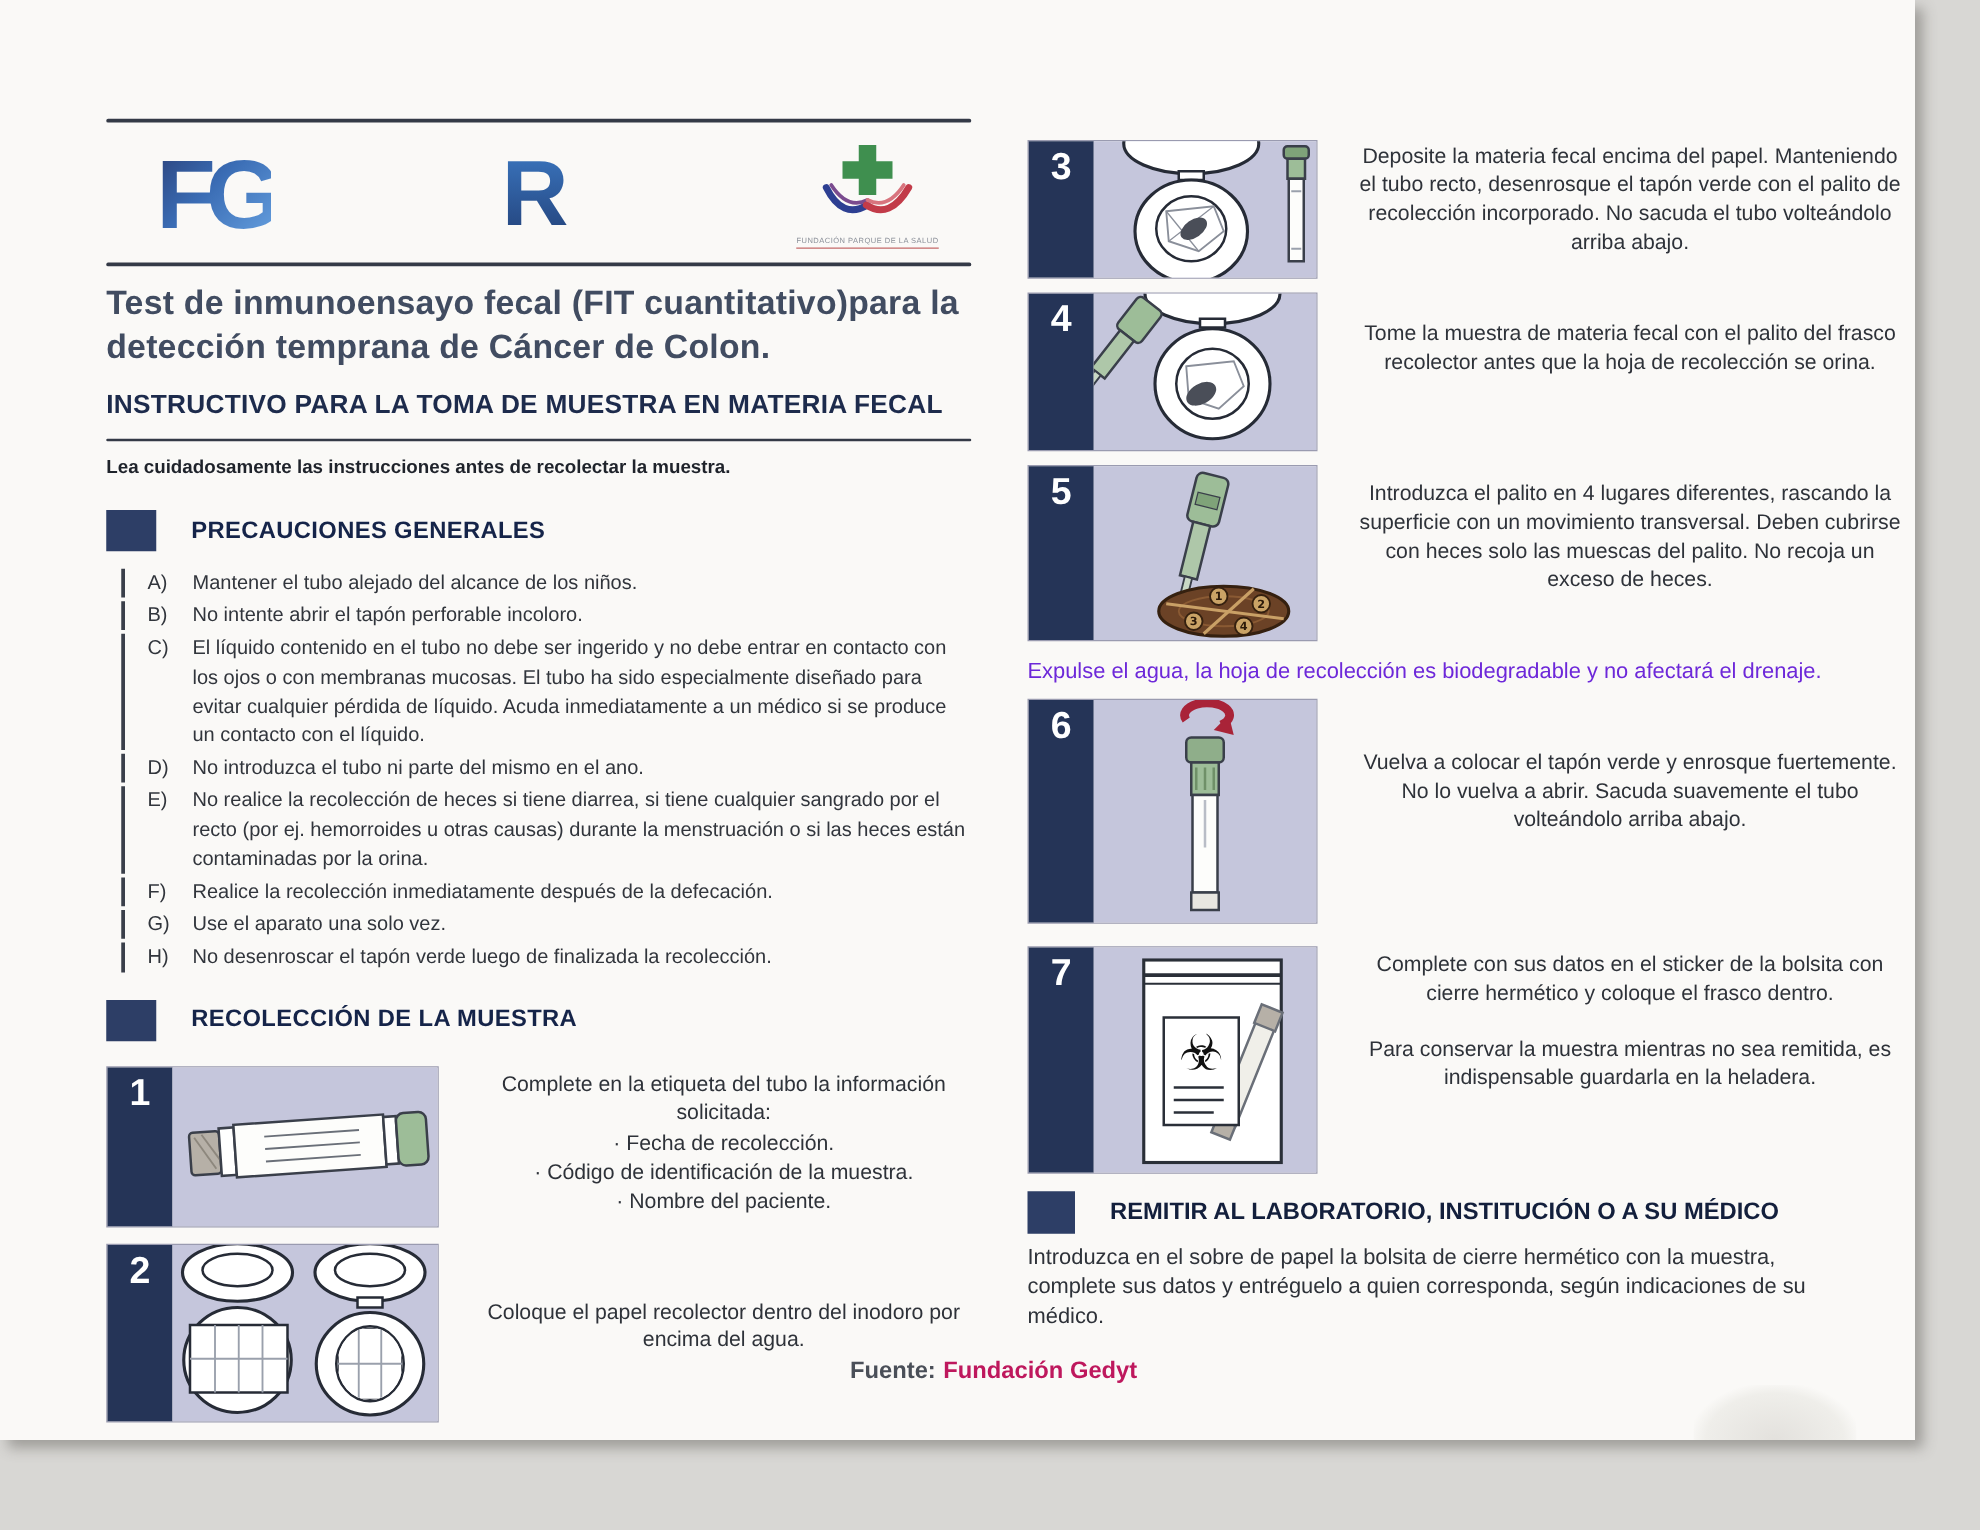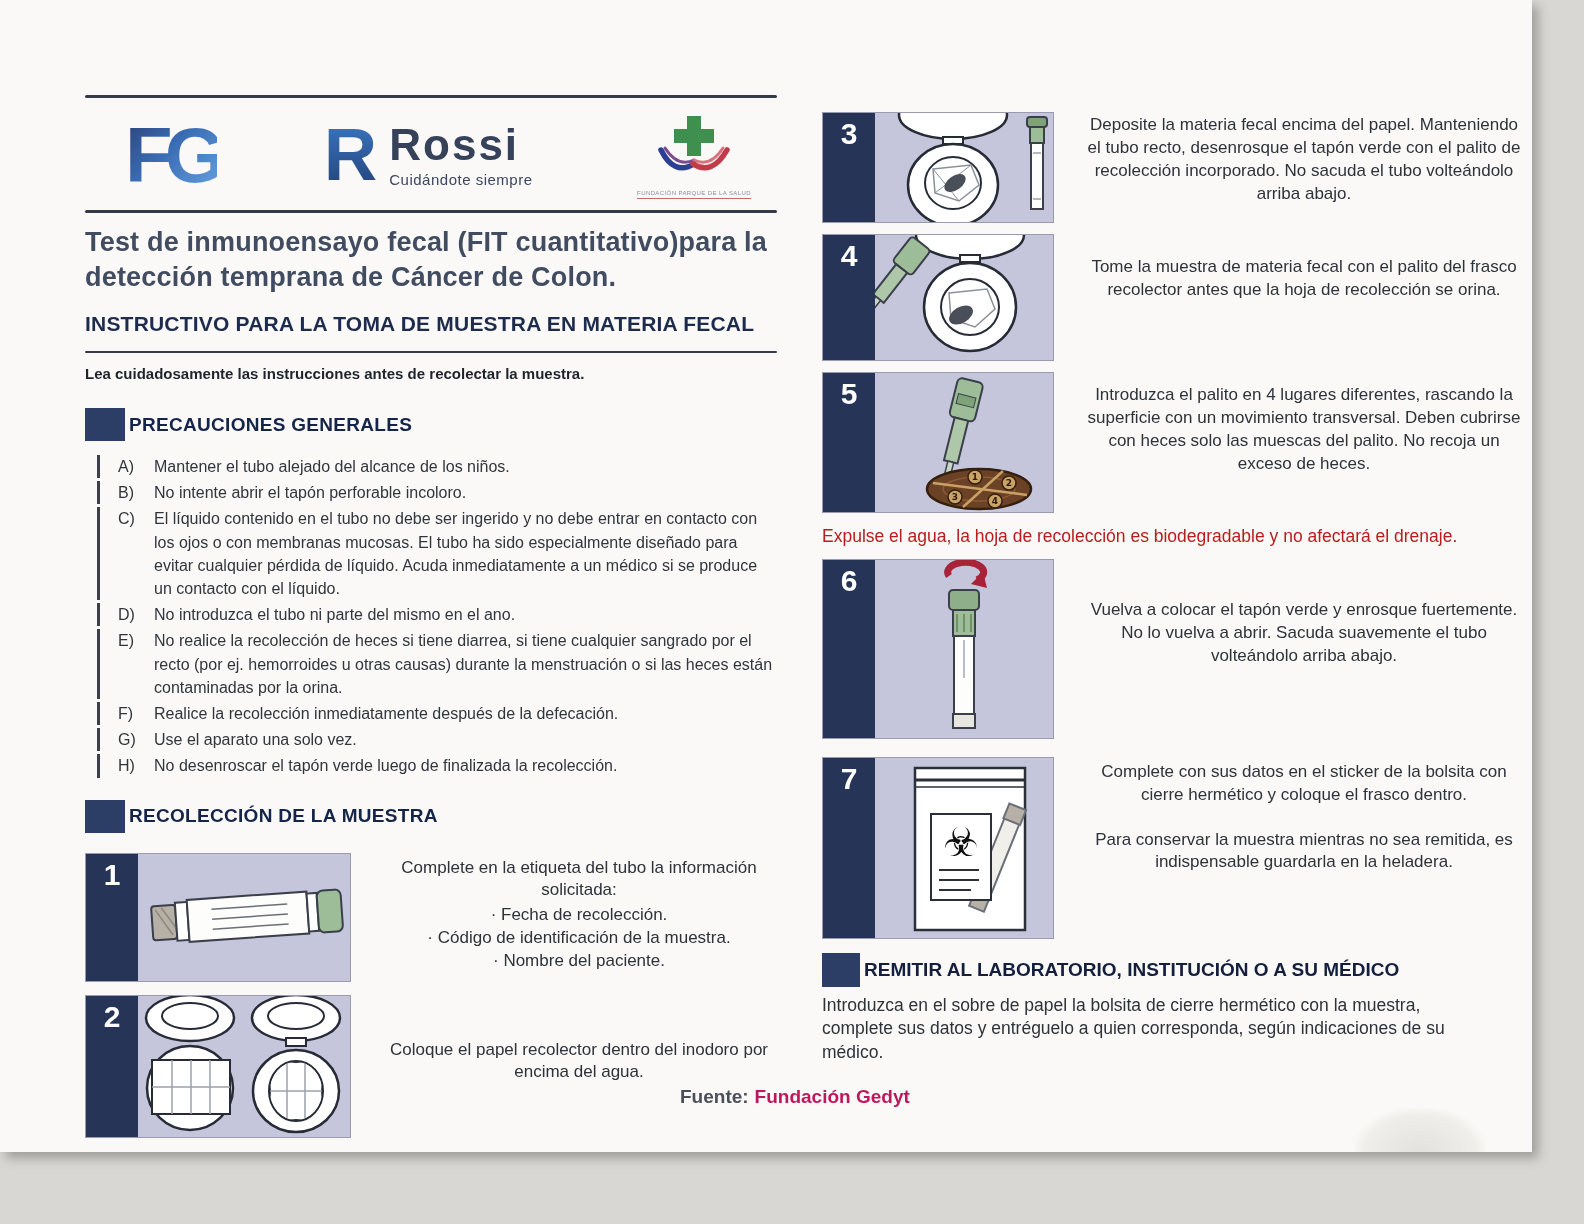--- a/index.html
+++ b/index.html
@@ -41,21 +41,21 @@
   .foundation { display:flex; flex-direction:column; align-items:center; width:110px; }
   .foundation-caption { font-size:6px; color:#8a8f98; letter-spacing:.4px; white-space:nowrap; border-bottom:1px solid #c46a6a; padding-bottom:2px; margin-top:2px; }
 
   .doc-title { margin-top:12px; font-size:27px; line-height:1.28; font-weight:600; color:#414c61; letter-spacing:.2px; }
   .doc-subtitle { margin-top:18px; font-size:21px; font-weight:800; color:#1d2b4c; letter-spacing:.2px; }
   .doc-title-rule { margin-top:15px; }
 
   .notice-bold { margin-top:12px; font-size:15px; font-weight:700; color:#1f232b; }
   .notice-reg { margin-top:8px; font-size:15.5px; color:#5a5f67; }
 
-  .sec-head { display:flex; align-items:center; gap:4px; margin-top:26px; }
+  .sec-head { display:flex; align-items:center; gap:28px; margin-top:26px; }
   .sec-square { width:40px; height:33px; background:#2d3e66; flex:none; }
   .sec-title { font-size:19px; font-weight:800; color:#152449; letter-spacing:.3px; }
 
   .prec-list { margin-top:14px; padding-left:12px; }
   .prec-item { display:flex; margin-bottom:3px; font-size:16px; line-height:1.45; color:#31353c; }
   .prec-bar { width:3px; background:#3a3f4a; margin-right:18px; flex:none; }
   .prec-letter { width:36px; flex:none; }
   .prec-text { flex:1; }
 
   
@@ -76,21 +76,21 @@
 
   .r-step .step-text { margin-left:32px; width:440px; }
   .r-step3 .art { width:178px; height:109px; }
   .r-step3 .step-text { margin-top:2px; }
   .r-step4 { margin-top:11px; }
   .r-step4 .art { width:178px; height:125px; }
   .r-step4 .step-text { margin-top:22px; }
   .r-step5 { margin-top:11px; }
   .r-step5 .art { width:178px; height:139px; }
   .r-step5 .step-text { margin-top:12px; }
-  .water-note { margin-top:12px; font-size:17.5px; line-height:1.35; color:#b91c1c; width:640px; }
+  .water-note { margin-top:12px; font-size:17.5px; line-height:1.35; color:#6d28d9; width:640px; }
   .r-step6 { margin-top:10px; }
   .r-step6 .art { width:178px; height:178px; }
   .r-step6 .step-text { margin-top:40px; }
   .r-step7 { margin-top:18px; }
   .r-step7 .art { width:178px; height:180px; }
   .r-step7 .step-text { margin-top:4px; }
   .step-text .para2 { margin-top:22px; }
 
   .submit-head { margin-top:14px; }
   .submit-head .sec-square { width:38px; height:34px; }
@@ -113,24 +113,20 @@
 <div class="paper">
 
   <div class="col-left">
 
     <div class="rule"></div>
 
     <div class="logos">
       <div class="fg-logo">FG</div>
       <div class="rossi">
         <span class="rossi-mark">R</span>
-        <span class="rossi-text">
-          <span class="rossi-name">Rossi</span>
-          <span class="rossi-tagline">Cuidándote siempre</span>
-        </span>
       </div>
       <div class="foundation">
         <svg width="92" height="76" viewBox="0 0 92 76">
           <path d="M39 4h14v13h13v14H53v13H39V31H26V17h13z" fill="#3f8f4f"></path>
           <path d="M13 38 Q 26 64 46 52" stroke="#2d3f92" fill="none" stroke-width="5.5" stroke-linecap="round"></path>
           <path d="M17 36 Q 30 56 46 48" stroke="#7a4b8f" fill="none" stroke-width="3" stroke-linecap="round"></path>
           <path d="M79 38 Q 64 64 45 52" stroke="#c23b49" fill="none" stroke-width="5.5" stroke-linecap="round"></path>
           <path d="M75 36 Q 62 56 46 48" stroke="#d8747e" fill="none" stroke-width="3" stroke-linecap="round"></path>
         </svg>
         <span class="foundation-caption">FUNDACIÓN PARQUE DE LA SALUD</span>

